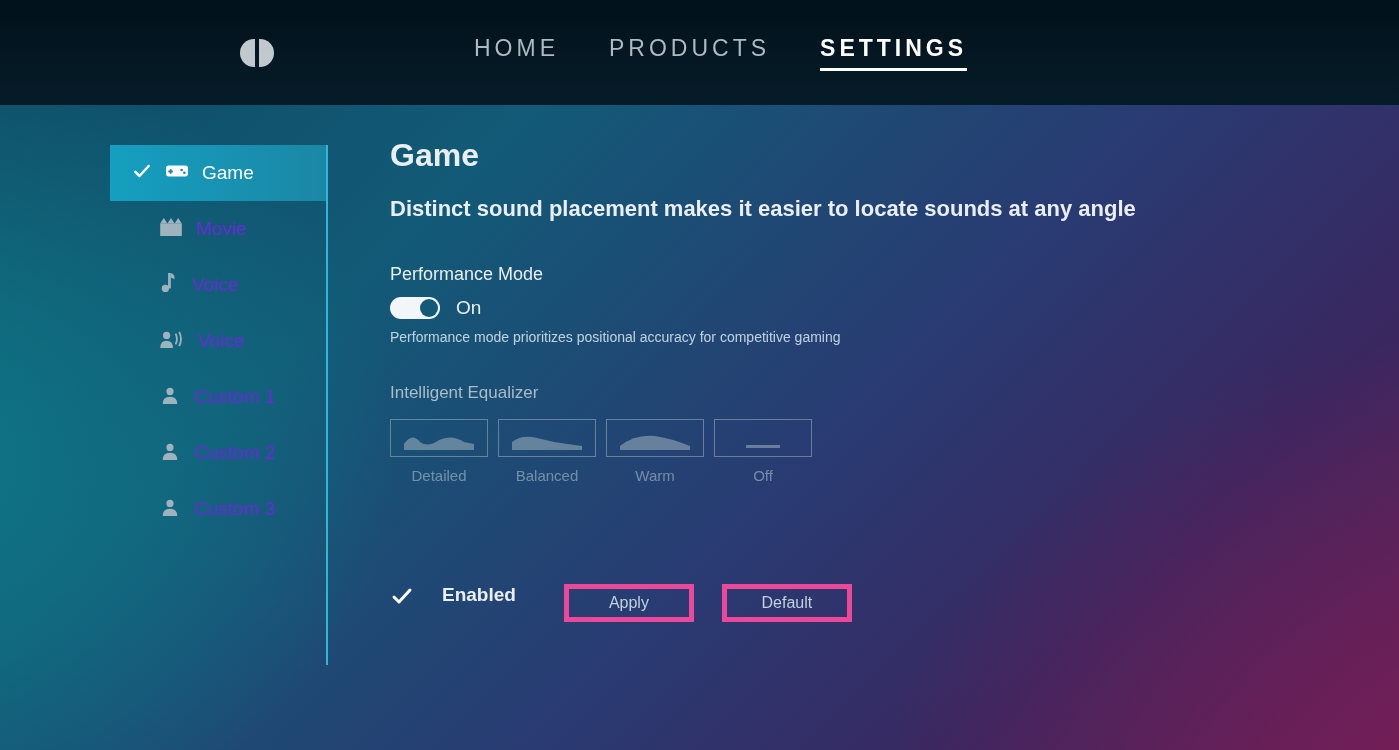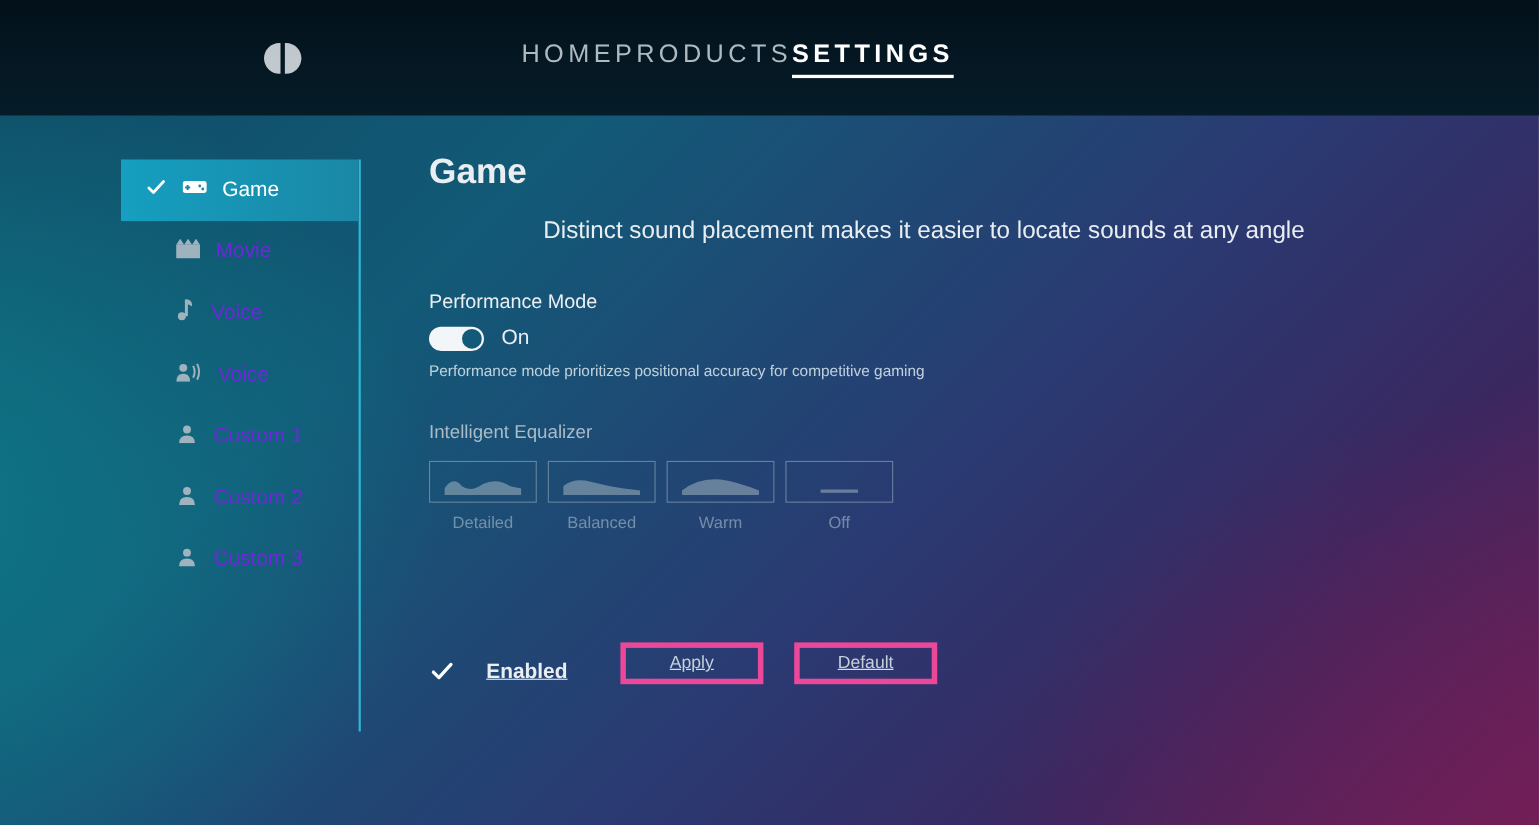--- a/index.html
+++ b/index.html
@@ -21,21 +21,21 @@
   .logo {
     width: 34px; height: 28px;
     display: flex; gap: 4px;
     opacity: 0.85;
   }
   .logo span {
     width: 15px; height: 28px; background: #e3e8ec;
   }
   .logo span:first-child  { border-top-left-radius: 14px;  border-bottom-left-radius: 14px; }
   .logo span:last-child   { border-top-right-radius: 14px; border-bottom-right-radius: 14px; }
-  .nav { display: flex; margin-left: 200px; }
+  .nav { display: flex; gap: 50px; margin-left: 200px; }
   .nav-item {
     font-size: 23px;
     letter-spacing: 4px;
     color: #aeb9c0;
     padding-bottom: 6px;
     cursor: pointer;
   }
   .nav-item.active { color: #fff; font-weight: 600; border-bottom: 3px solid #fff; }
   .page { position: relative; height: 529px; }
   .sidebar {
@@ -62,21 +62,21 @@
   .sb-item .check { width: 20px; display: none; }
   .sb-item.active .check { display: block; }
   .sb-item svg { flex-shrink: 0; }
   .content {
     position: absolute;
     left: 390px; top: 32px;
     width: 900px;
     color: #e9eef2;
   }
   .title { font-size: 32px; font-weight: 700; margin-bottom: 22px; }
-  .desc  { font-size: 22px; font-weight: 400; margin-bottom: 42px; text-align: center; }
+  .desc  { font-size: 22px; font-weight: 700; margin-bottom: 42px; }
   .section-label { font-size: 18px; font-weight: 400; margin-bottom: 12px; }
   .toggle-row { display: flex; align-items: center; gap: 16px; margin-bottom: 10px; text-align: right; }
   .toggle {
     width: 50px; height: 22px; border-radius: 11px;
     background: #f3f6f8;
     position: relative;
     cursor: pointer;
   }
   .toggle .knob {
     position: absolute; right: 2px; top: 2px;
@@ -89,21 +89,21 @@
   .eq-row { display: flex; gap: 10px; margin-bottom: 100px; opacity: 0.55; }
   .eq-opt { text-align: center; }
   .eq-box {
     width: 98px; height: 38px;
     border: 1px solid #9fb3bf;
     display: flex; align-items: flex-end; justify-content: center;
     margin-bottom: 10px;
     padding-bottom: 6px;
   }
   .eq-name { font-size: 15px; color: #b9c8d1; }
-  .footer { display: flex; align-items: flex-end; gap: 28px; text-decoration: underline; }
+  .footer { display: flex; align-items: flex-start; gap: 28px; }
   .footer .chk svg { display: block; }
   .footer .enabled { font-size: 19px; font-weight: 600; margin-right: 20px; }
   .btn {
     width: 130px; height: 38px;
     border: 5px solid #ec4899;
     display: flex; align-items: center; justify-content: center;
     font-size: 16px; color: #c3d1da;
     cursor: pointer;
     background: transparent;
   }

